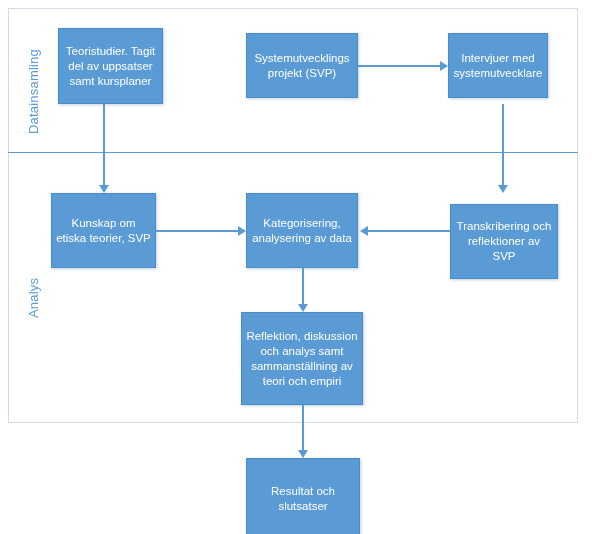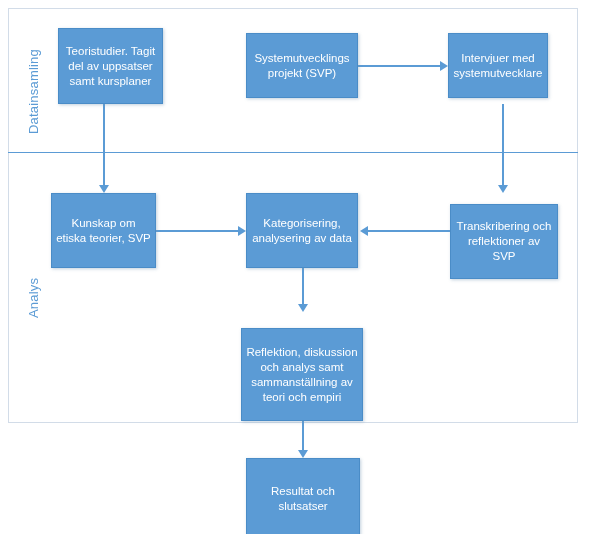--- a/index.html
+++ b/index.html
@@ -140,21 +140,21 @@
   </div>
 
   <div class="node" style="left:246px; top:193px; width:112px; height:75px;">
     <span>Kategorisering, analysering av data</span>
   </div>
 
   <div class="node" style="left:450px; top:193px; width:108px; height:75px;margin-top:11px;">
     <span>Transkribering och reflektioner av SVP</span>
   </div>
 
-  <div class="node" style="left:241px; top:328px; width:122px; height:93px;">
+  <div class="node" style="left:241px; top:312px; width:122px; height:93px;">
     <span>Reflektion, diskussion och analys samt sammanställning av teori och empiri</span>
   </div>
 
   <div class="node" style="left:246px; top:458px; width:114px; height:81px;">
     <span>Resultat och slutsatser</span>
   </div>
 
 </div>
 
 </body></html>

